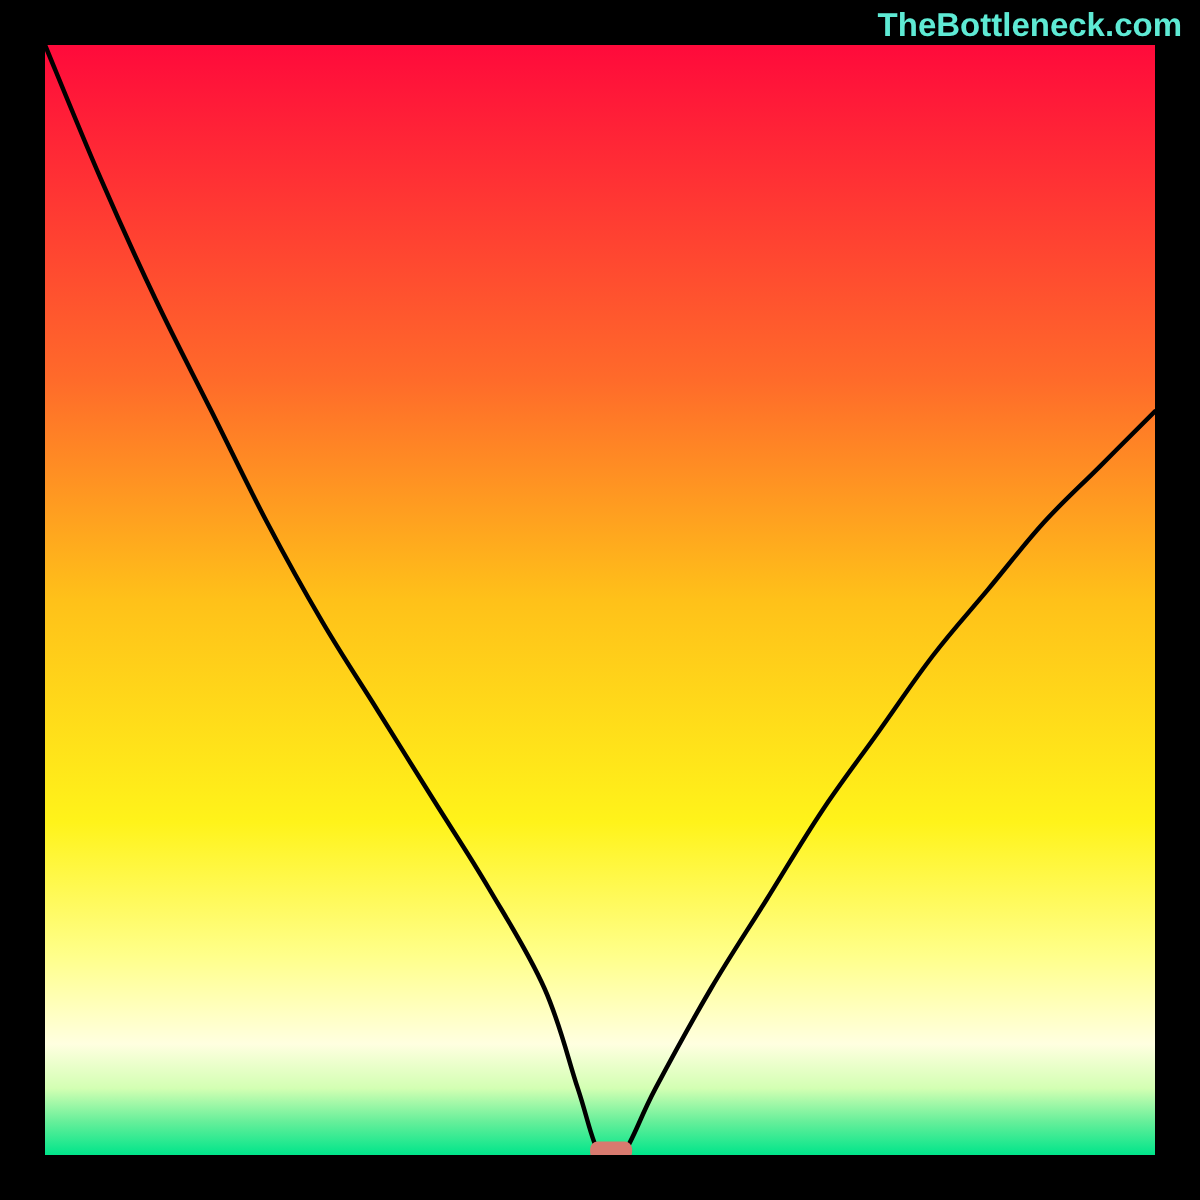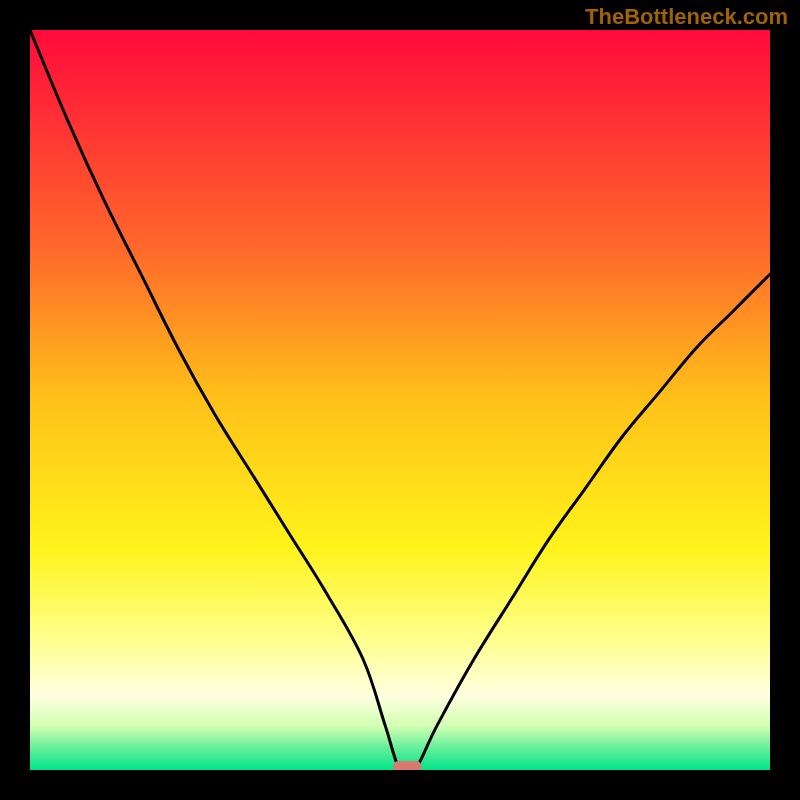--- a/index.html
+++ b/index.html
@@ -21,21 +21,21 @@
     position: absolute;
     left: 30px;
     top: 30px;
     width: 740px;
     height: 740px;
   }
   .watermark {
     position: absolute;
     top: 4px;
     right: 12px;
-    color: #a16207;
+    color: #5eead4;
     font-weight: 700;
     font-size: 22px;
     letter-spacing: 0;
   }
 </style>
 </head>
 <body>
 
 <div class="frame">
   <div class="watermark">TheBottleneck.com</div>

